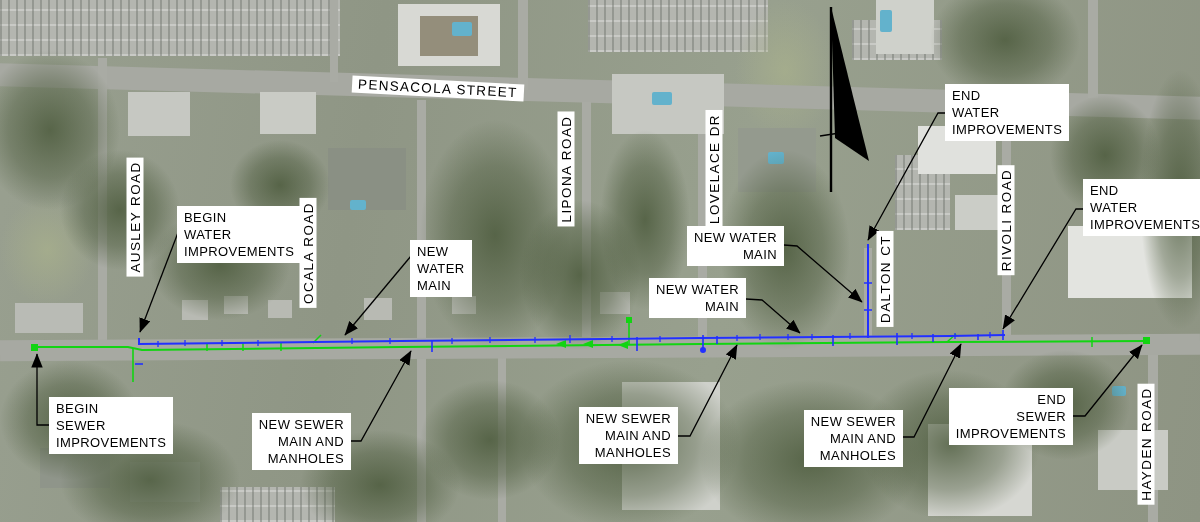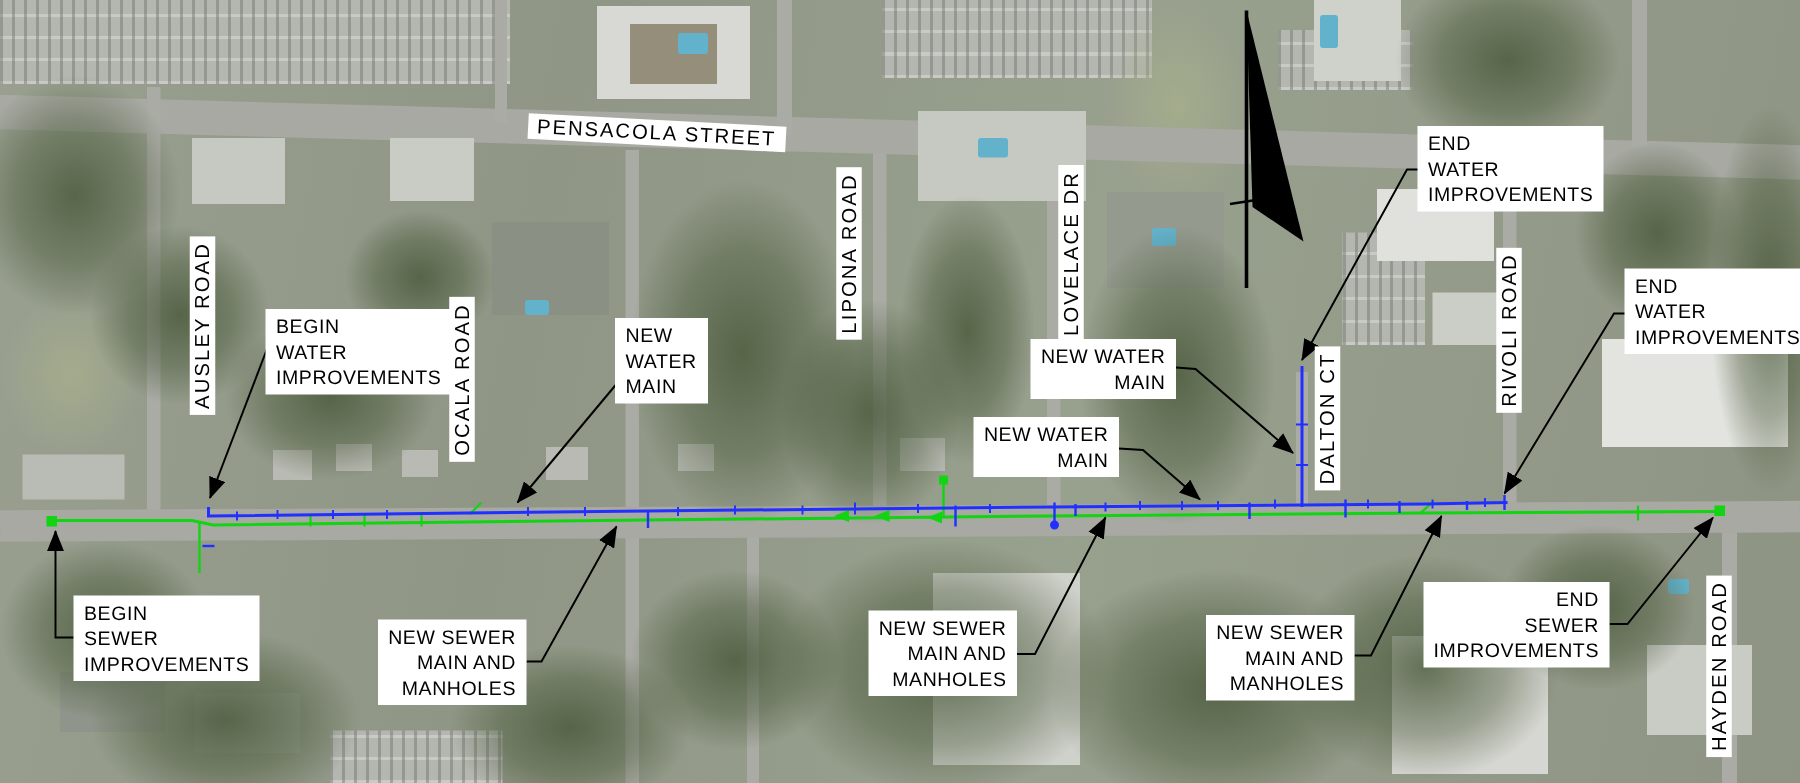--- a/index.html
+++ b/index.html
@@ -176,21 +176,21 @@
   <div class="vlabel" style="left:714px;top:169px">LOVELACE DR</div>
   <div class="vlabel" style="left:885px;top:279px">DALTON CT</div>
   <div class="vlabel" style="left:1006px;top:220px">RIVOLI ROAD</div>
   <div class="vlabel" style="left:1146px;top:444px">HAYDEN ROAD</div>
 
   <div class="callout" style="left:177px;top:206px">
     <span class="cl">BEGIN</span>
     <span class="cl">WATER</span>
     <span class="cl">IMPROVEMENTS</span>
   </div>
-  <div class="callout" style="left:410px;top:212px">
+  <div class="callout" style="left:410px;top:240px">
     <span class="cl">NEW</span>
     <span class="cl">WATER</span>
     <span class="cl">MAIN</span>
   </div>
   <div class="callout align-right" style="right:416px;top:226px">
     <span class="cl">NEW WATER</span>
     <span class="cl">MAIN</span>
   </div>
   <div class="callout align-right" style="right:454px;top:278px">
     <span class="cl">NEW WATER</span>

